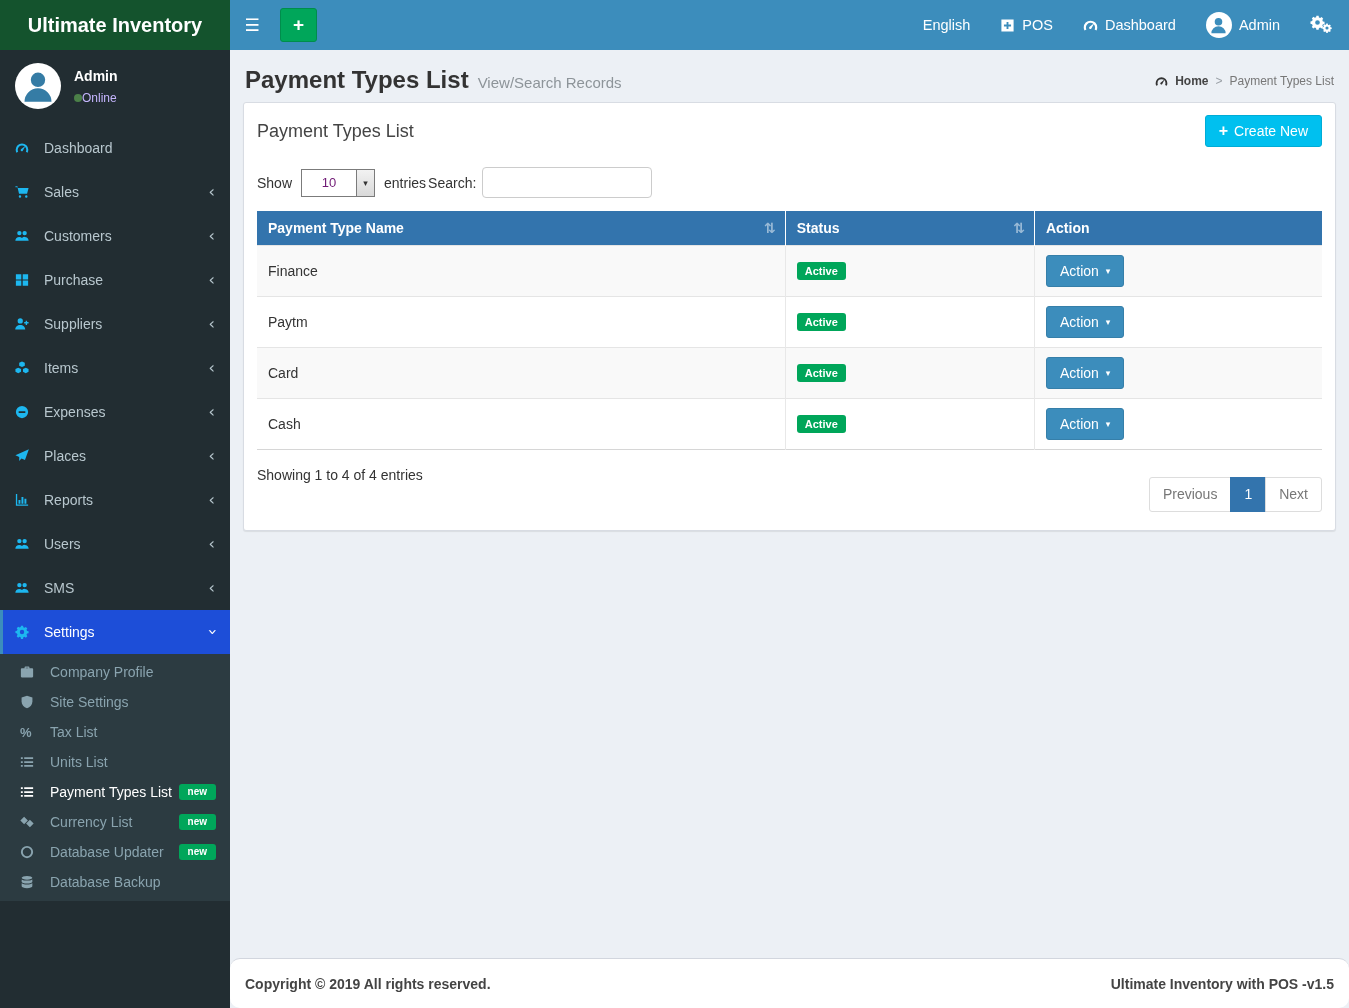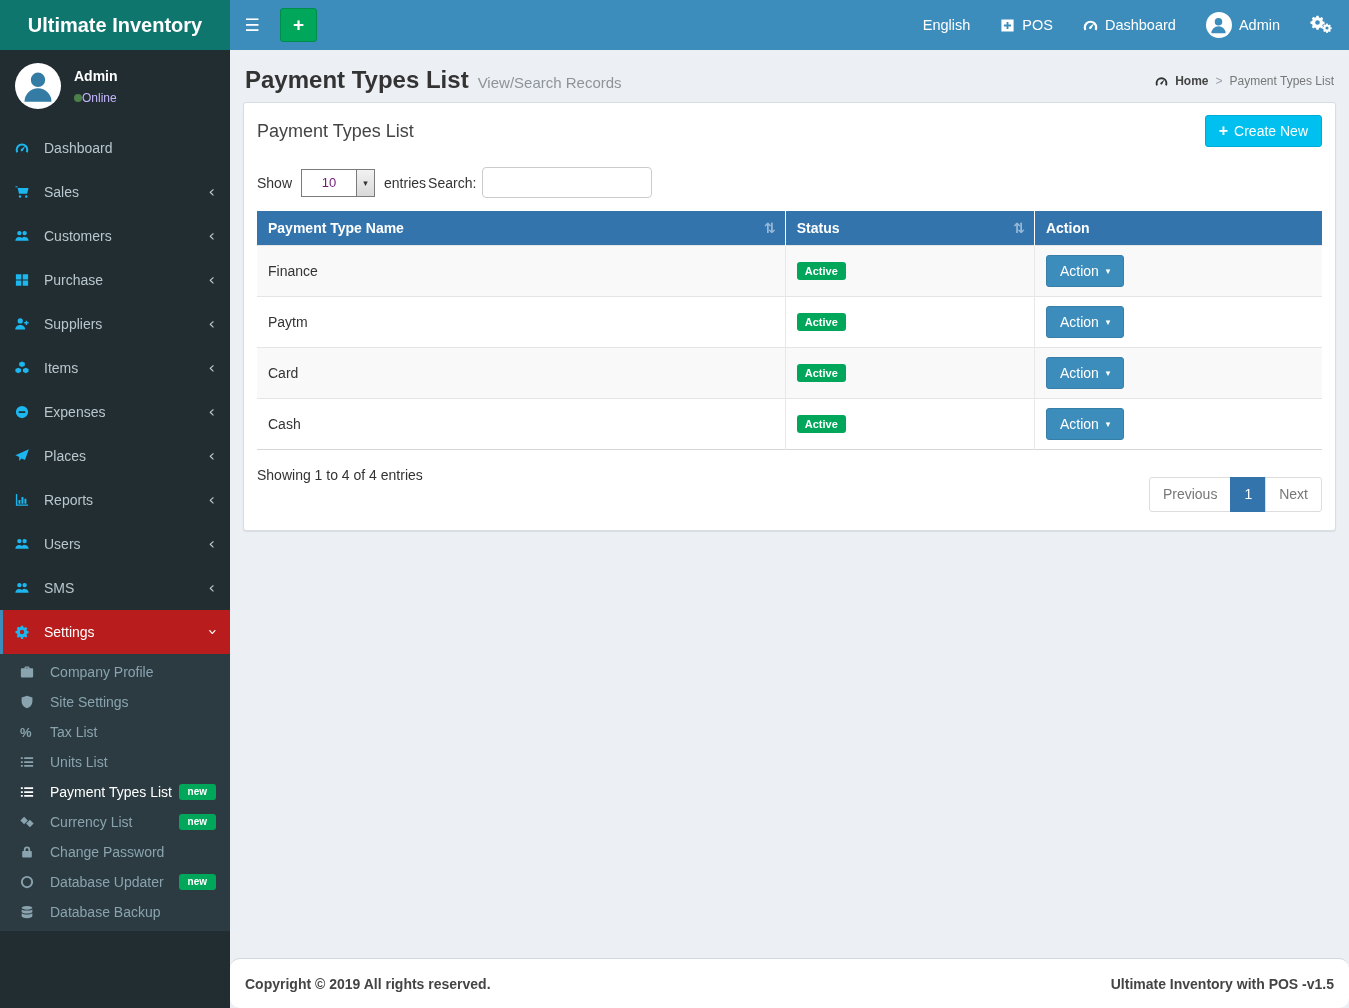--- a/index.html
+++ b/index.html
@@ -8,21 +8,21 @@
     font-family: "Liberation Sans", "DejaVu Sans", sans-serif;
     background: #ecf0f5;
     overflow: hidden;
     position: relative;
   }
   .ic { width: 14px; height: 14px; fill: currentColor; display: block; }
 
   
   .main-header { height: 50px; display: flex; position: relative; z-index: 5; }
   .logo {
-    width: 230px; background: #0f766e; color: #fff; font-size: 20px;
+    width: 230px; background: #14532d; color: #fff; font-size: 20px;
     font-weight: bold; line-height: 50px; text-align: center; cursor: pointer;
   }
   .navbar { flex: 1; background: #3c8dbc; display: flex; align-items: center; color: #fff; }
   .toggle-btn { width: 44px; height: 50px; display: flex; align-items: center; justify-content: center; font-size: 17px; cursor: pointer; }
   .add-btn {
     width: 37px; height: 34px; background: #00a65a; border: 1px solid #008d4c;
     border-radius: 3px; color: #fff; font-size: 19px; font-weight: bold;
     display: flex; align-items: center; justify-content: center; cursor: pointer; margin-left: 6px;
   }
   .nav-right { margin-left: auto; display: flex; align-items: center; height: 50px; }
@@ -46,21 +46,21 @@
 
   .menu { list-style: none; margin-top: 5px; }
   .mi {
     display: flex; align-items: center; height: 44px; padding: 0 15px 0 12px;
     font-size: 14px; color: #b8c7ce; cursor: pointer; border-left: 3px solid transparent;
   }
   .mic { width: 23px; margin-right: 6px; color: #1db7f0; display: flex; flex-shrink: 0; }
   .mil { white-space: nowrap; }
   .arr { margin-left: auto; font-size: 16px; line-height: 1; color: #b8c7ce; font-family: "DejaVu Sans", sans-serif; }
   .arr.down { transform: rotate(-90deg); color: #fff; }
-  .mi.active { background: #b91c1c; color: #fff; border-left-color: #3c8dbc; }
+  .mi.active { background: #1d4ed8; color: #fff; border-left-color: #3c8dbc; }
   .submenu { background: #2c3b41; list-style: none; padding: 3px 0 4px; }
   .smi { display: flex; align-items: center; height: 30px; padding: 0 14px 0 20px; font-size: 14px; color: #8aa4af; cursor: pointer; }
   .smi .mic { color: inherit; width: 24px; }
   .smi.active { color: #fff; }
   .badge-new {
     margin-left: auto; background: #00a65a; color: #fff; font-size: 10px;
     font-weight: bold; padding: 3px 9px; border-radius: 3px; line-height: 1;
   }
 
   
@@ -426,28 +426,20 @@
           <span class="badge-new">new</span>
         </li>
         <li class="smi">
           <span class="mic">
               <svg class="ic">
                 <use href="#i-diamonds"></use>
               </svg>
             </span>
           <span>Currency List</span>
           <span class="badge-new">new</span>
-        </li>
-        <li class="smi">
-          <span class="mic">
-              <svg class="ic">
-                <use href="#i-lock"></use>
-              </svg>
-            </span>
-          <span>Change Password</span>
         </li>
         <li class="smi">
           <span class="mic">
               <svg class="ic">
                 <use href="#i-circle-o"></use>
               </svg>
             </span>
           <span>Database Updater</span>
           <span class="badge-new">new</span>
         </li>

